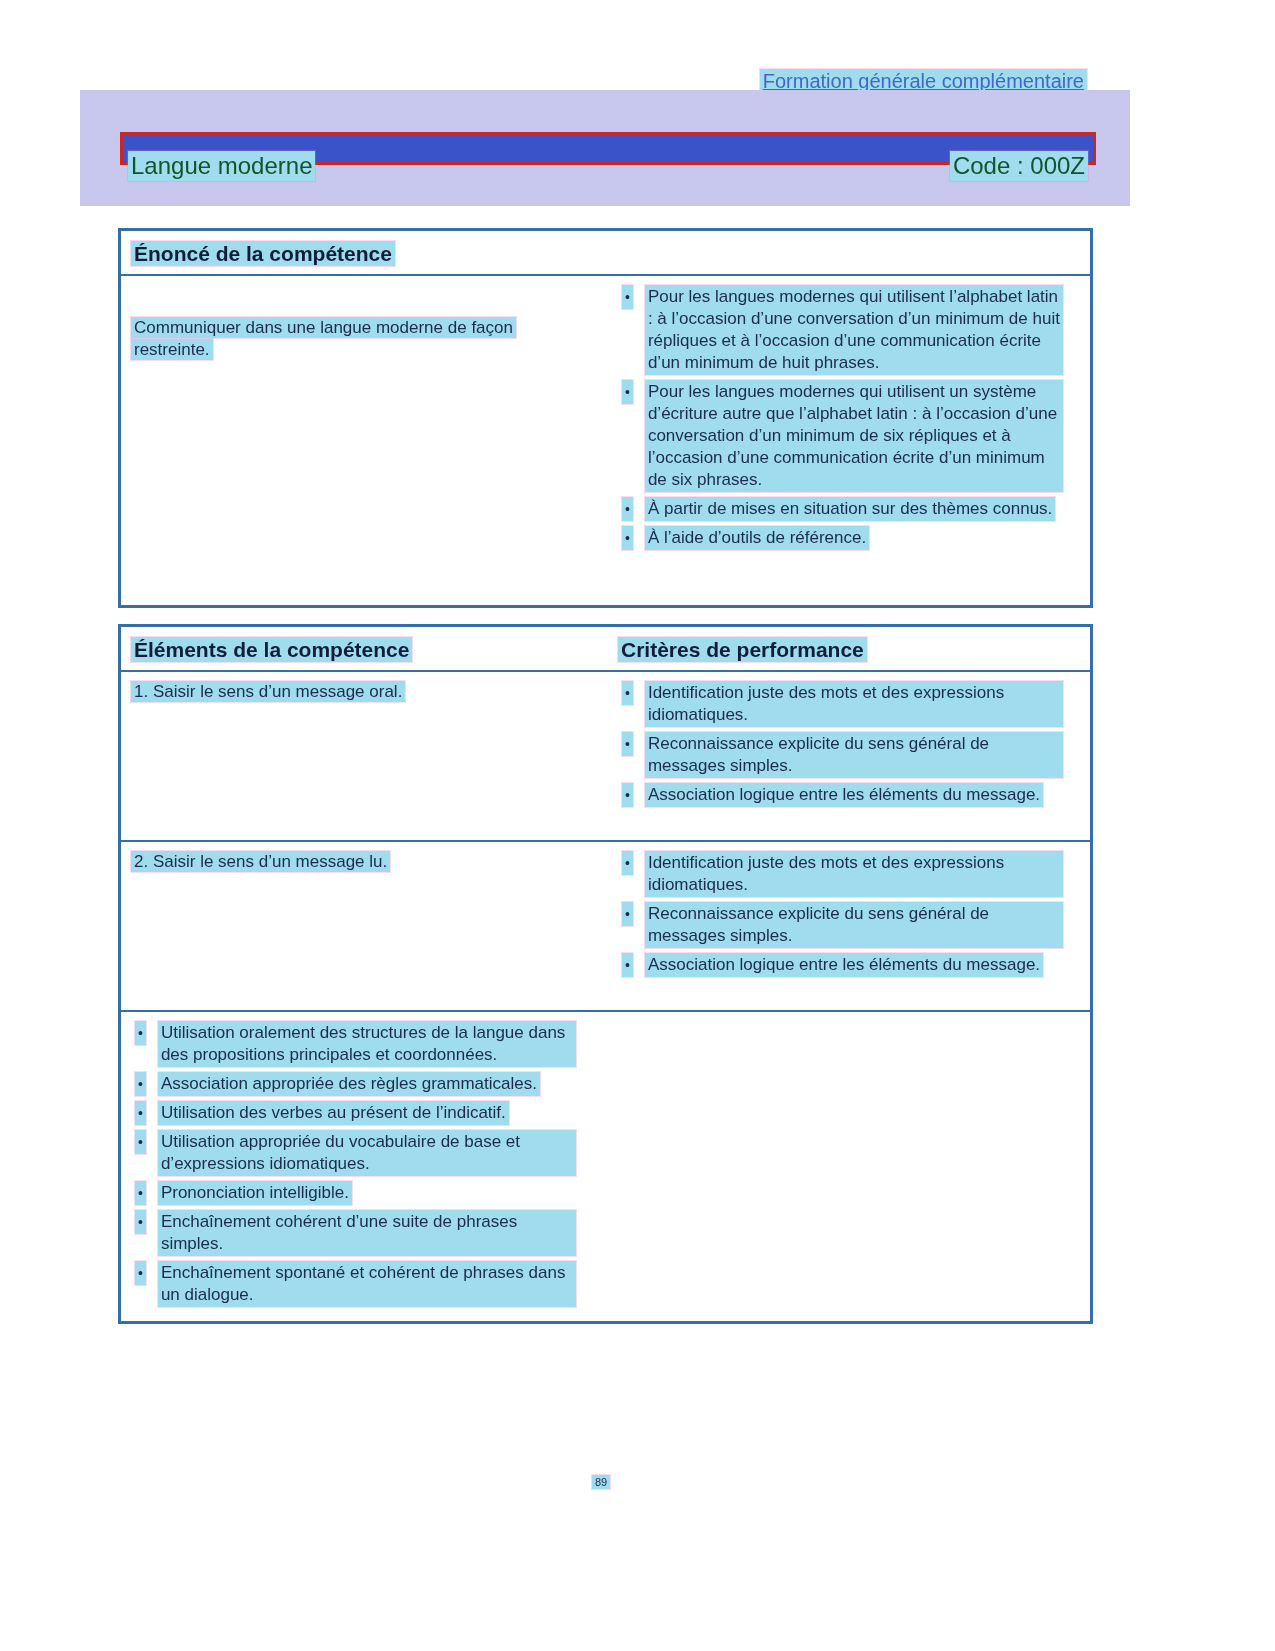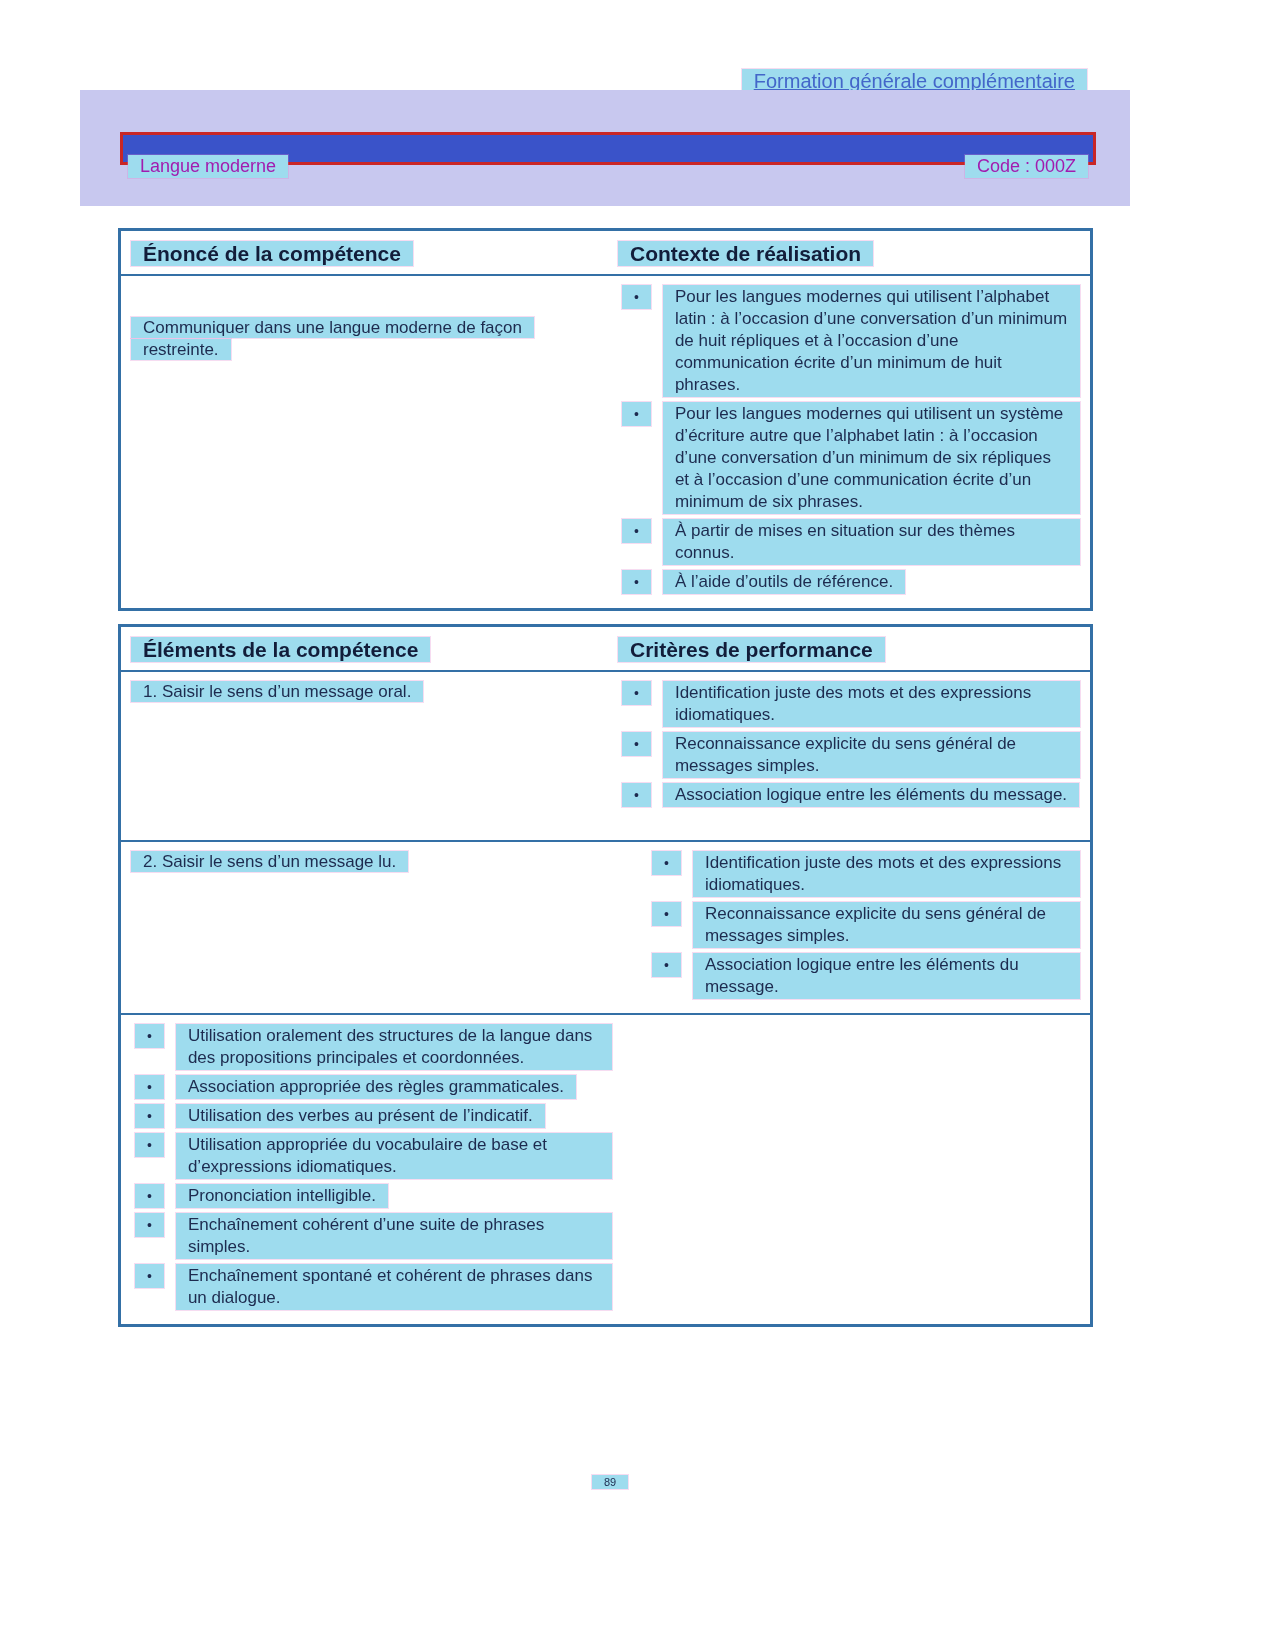--- a/index.html
+++ b/index.html
@@ -11,21 +11,21 @@
   .page {
     position: relative;
     width: 1275px; height: 1651px;
     background: #ffffff;
     overflow: hidden;
   }
   
   .hl {
     background: #9edcee;
     color: #1d2b4f;
-    padding: 1px 12px;
+    padding: 1px 3px;
     box-decoration-break: clone;
     -webkit-box-decoration-break: clone;
     box-shadow: 0 0 0 1px rgba(222, 128, 204, 0.28);
   }
 
   
   .doc-header {
     position: absolute; top: 70px; right: 188px;
     font-size: 20px;
   }
@@ -43,21 +43,21 @@
   }
   .title-bar {
     position: absolute; left: 40px; top: 42px;
     width: 976px; height: 33px;
     background: #3a53c9;
     border: 3px solid #c92626;
     display: flex; align-items: center; justify-content: space-between;
     padding: 0 5px;
     box-sizing: border-box;
   }
-  .title-bar .hl { font-size: 18px; color: #a21caf; margin-top: 35px; }
+  .title-bar .hl { font-size: 24px; color: #14532d; margin-top: 35px; }
 
   .headings-underline {
     position: absolute; left: 50px; top: 90px;
     width: 596px; height: 30px;
     border-bottom: 2px solid #4366c9;
   }
   .heading {
     position: absolute; bottom: 1px;
     font-size: 21px; font-weight: bold; font-style: italic;
     color: #4366c9; white-space: nowrap;
@@ -87,21 +87,21 @@
     font-weight: bold; font-size: 21px; line-height: 24px;
     color: #121d3a;
   }
   .tbl-head .hl { color: #121d3a; }
   .tbl-body {
     display: grid; grid-template-columns: 487px 1fr;
     padding: 9px 10px 9px 10px;
     font-size: 17px; line-height: 22px;
     color: #1d2b4f;
   }
-  .row-sep { border-top: 2px solid #3470a6; gap: 30px; }
+  .row-sep { border-top: 2px solid #3470a6; }
   .min-row { min-height: 150px; }
   .cell-left { padding-right: 25px; }
   .cell-left .hl { display: inline; }
   .cell-left .wrapbox { max-width: 450px; margin-top: 32px; }
 
   .bullets { list-style: none; margin: 0; padding: 0; }
   .bullets li { display: flex; align-items: flex-start; margin-bottom: 5px; }
   .bullets .dot {
     flex: 0 0 auto;
     margin-left: 4px; margin-right: 12px;
@@ -126,21 +126,20 @@
   <div class="lavender-block">
     <div class="title-bar">
       <span class="hl">Langue moderne</span>
       <span class="hl">Code : 000Z</span>
     </div>
   </div>
 
   <div class="tbl tbl-1">
     <div class="tbl-head">
       <div class="cell-left"><span class="hl">Énoncé de la compétence</span></div>
-      <div class="cell-right"><span class="hl">Contexte de réalisation</span></div>
     </div>
     <div class="tbl-body">
       <div class="cell-left">
         <div class="wrapbox"><span class="hl">Communiquer dans une langue moderne de façon restreinte.</span></div>
       </div>
       <div class="cell-right">
         <ul class="bullets">
           <li>
               <span class="dot hl">•</span>
               <span class="txt hl">Pour les langues modernes qui utilisent l’alphabet latin : à l’occasion d’une conversation d’un minimum de huit répliques et à l’occasion d’une communication écrite d’un minimum de huit phrases.</span>

